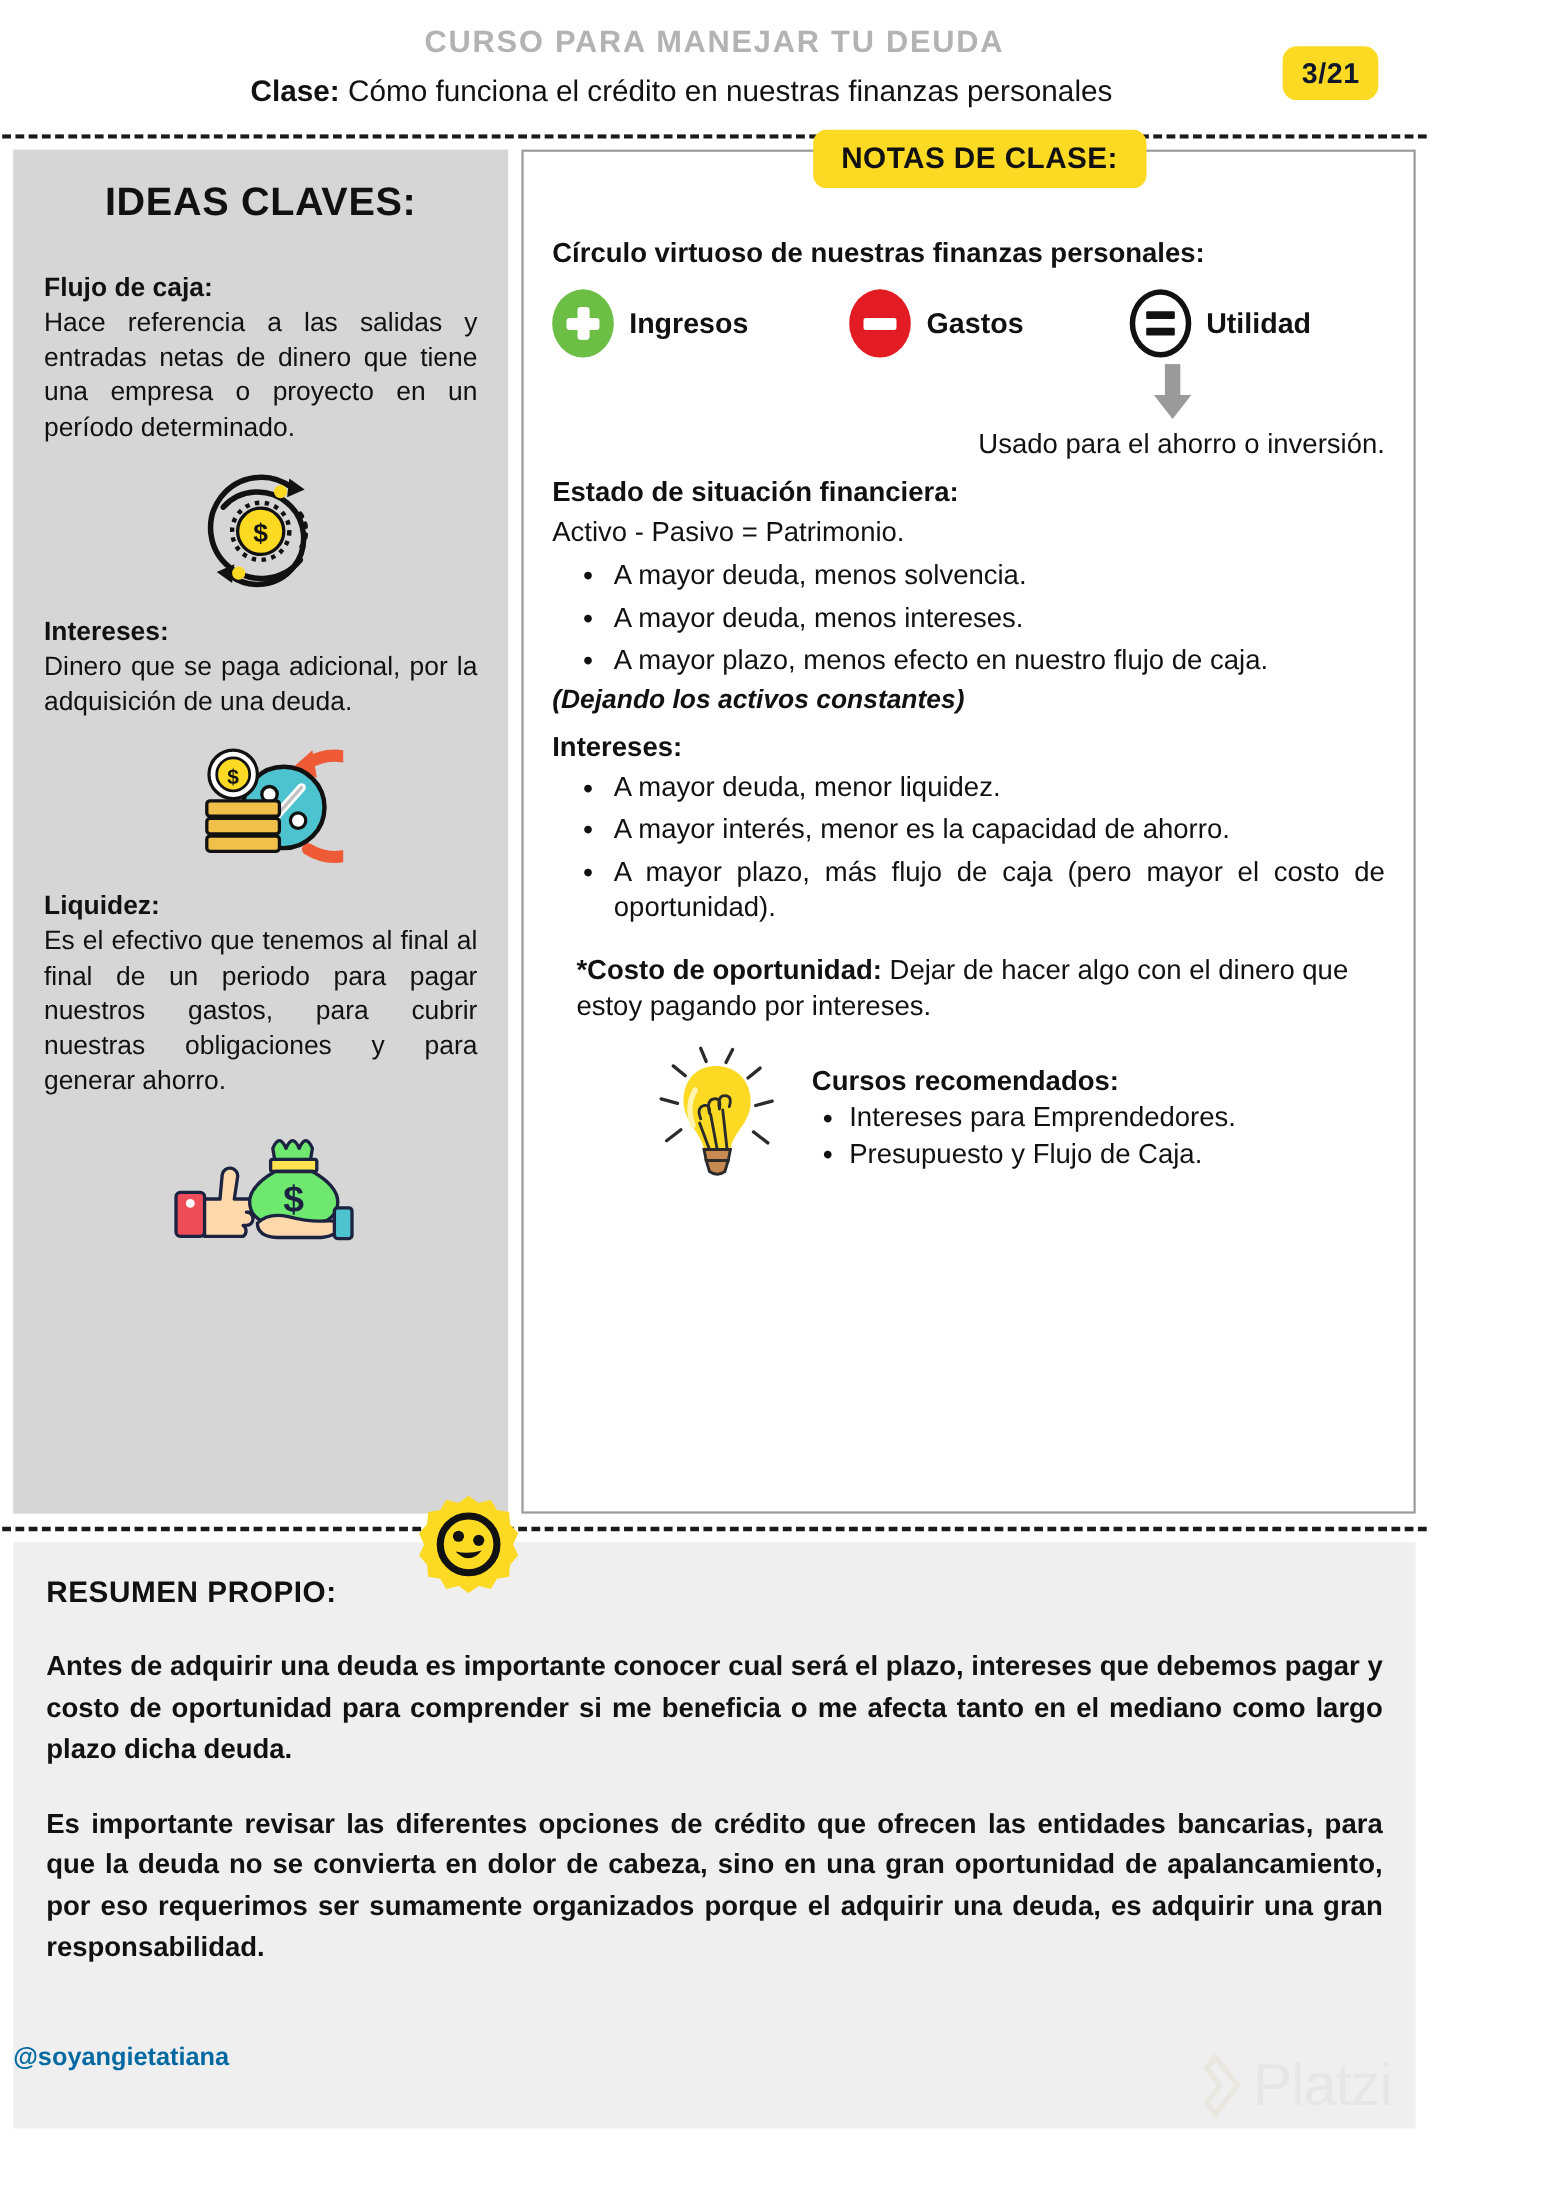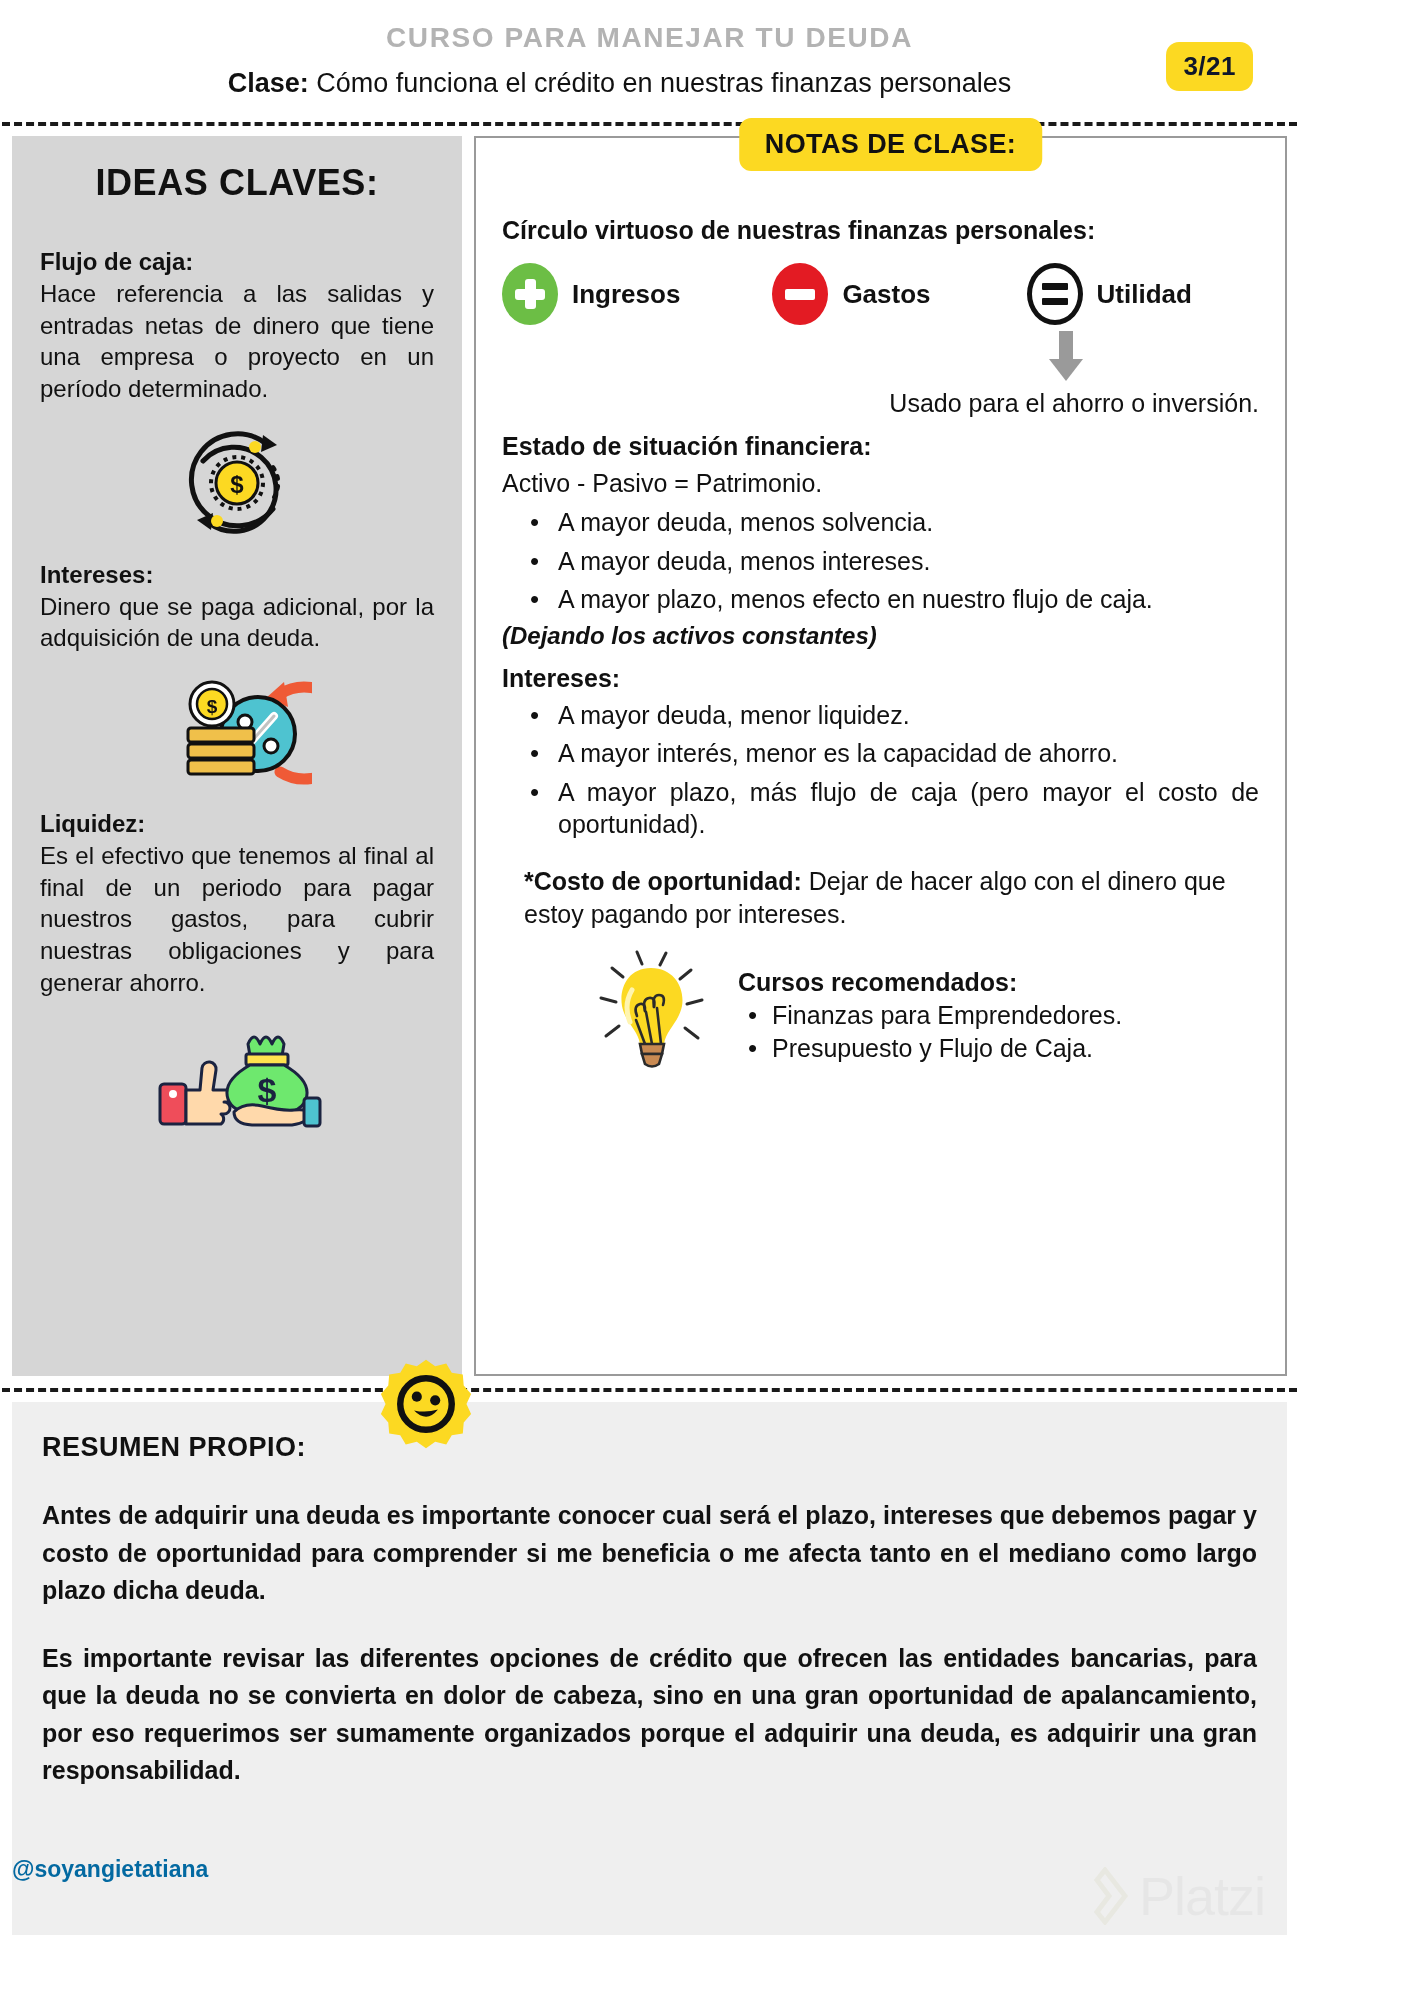--- a/index.html
+++ b/index.html
@@ -408,21 +408,21 @@
             <path d="M44 70 l9 24"></path>
             <path d="M54 62 l6 32"></path>
             <path d="M65 58 l4 36"></path>
           </g>
           <path d="M48 94 L72 94 L70 104 L50 104 z" fill="#c98a52" stroke="#2b2b2b" stroke-width="2.6"></path>
           <path d="M50 104 L70 104 L67 114 q-7 5 -14 0 z" fill="#c98a52" stroke="#2b2b2b" stroke-width="2.6"></path>
         </svg>
         <div>
           <div class="cursos-h">Cursos recomendados:</div>
           <ul class="cursos">
-            <li>Finanzas para Emprendedores.</li>
+            <li>Intereses para Emprendedores.</li>
             <li>Presupuesto y Flujo de Caja.</li>
           </ul>
         </div>
       </div>
     </div>
   </div>
 
   <div class="dashed-sep resumen-sep"></div>
 
   <div class="resumen">

